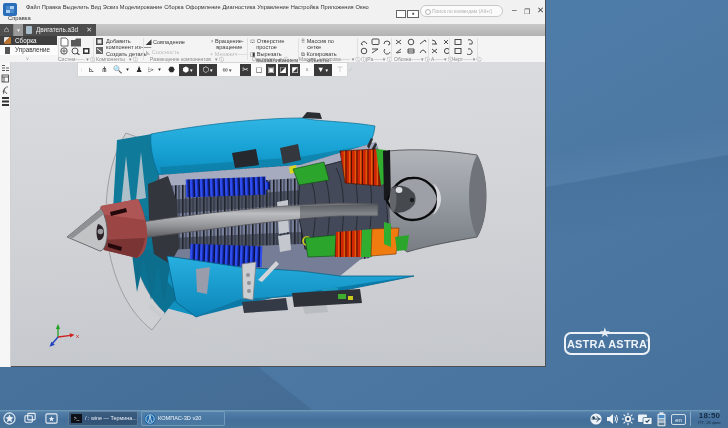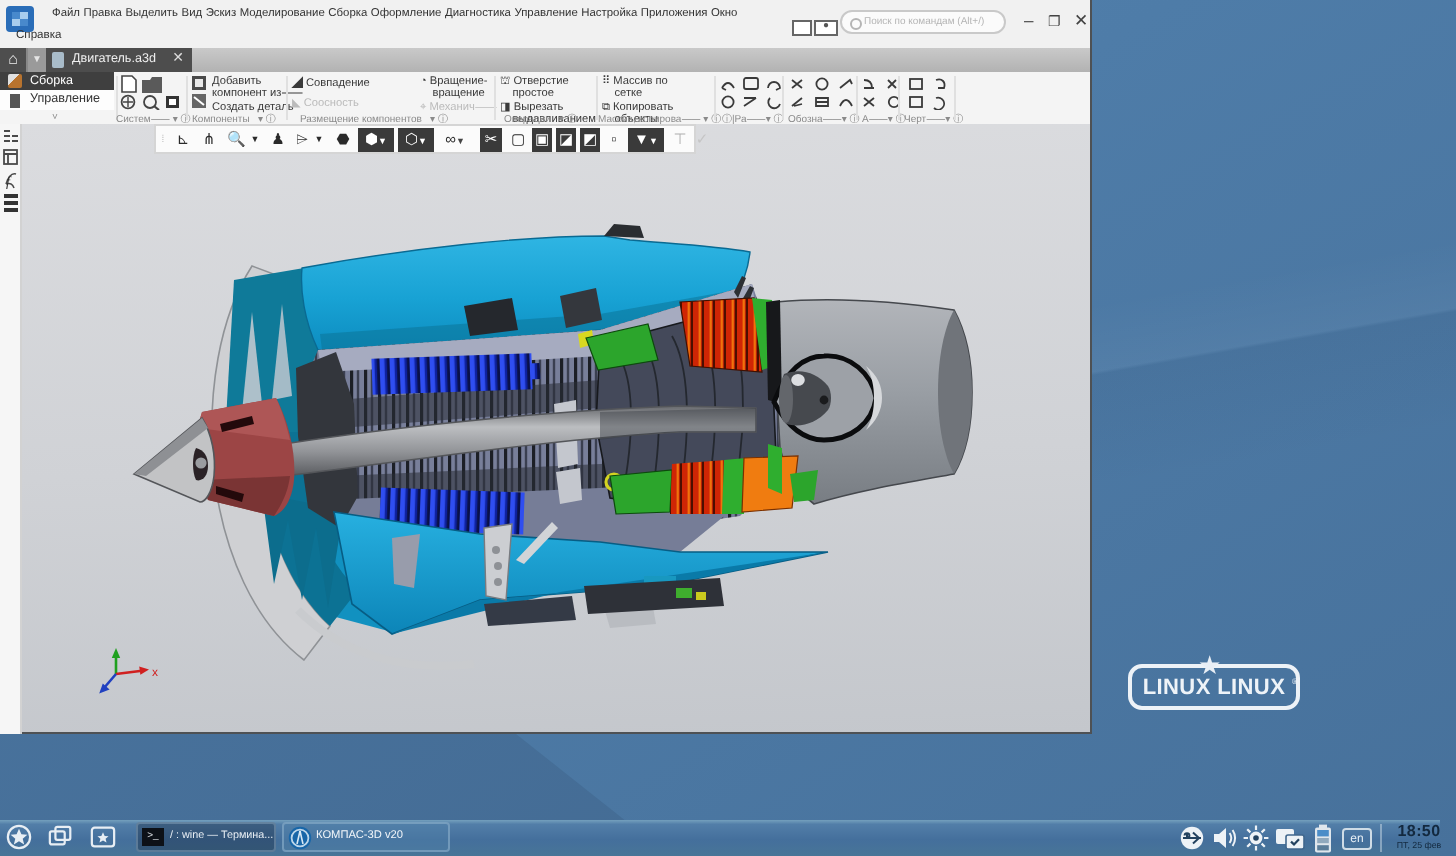--- a/index.html
+++ b/index.html
@@ -73,21 +73,21 @@
 </style>
 </head>
 <body>
 <div id="desktop">
     <div id="sw1"></div>
     <div id="sw2"></div>
   </div>
 
 <div id="alogo">
     <span class="star">★</span>
-    <div class="t">LINUX LINUX</div>
+    <div class="t">ASTRA ASTRA</div>
     <span class="r">®</span>
   </div>
 
 <div id="win">
   <div id="menubar">
     <div id="applogo"></div>
     <span class="mi" style="left:26px;font-size:5.7px;word-spacing:0.2px">Файл Правка Выделить Вид Эскиз Моделирование Сборка Оформление Диагностика Управление Настройка Приложения Окно</span>
     <span class="menu2">Справка</span>
     <div class="wicon" style="left:396px"></div>
     <div class="wicon" style="left:407px;width:10px;text-align:center;font-size:5px;line-height:5px;color:#555">●</div>

